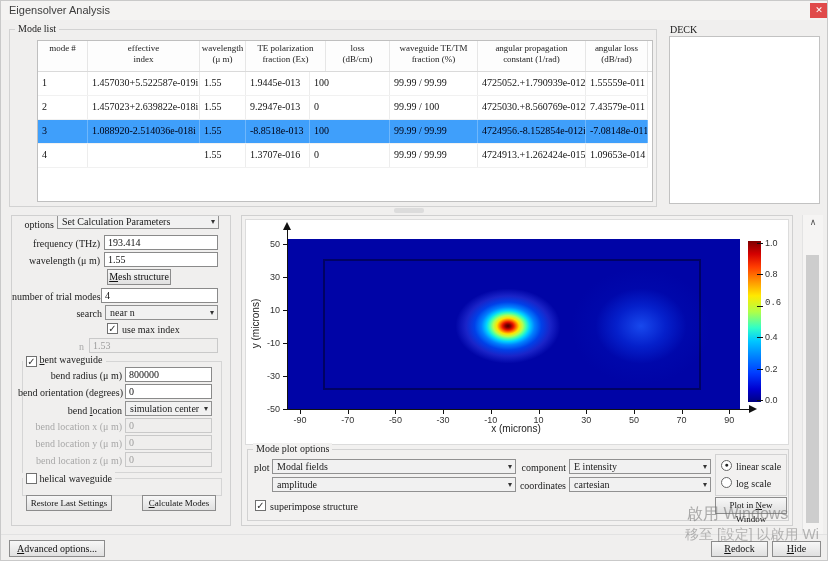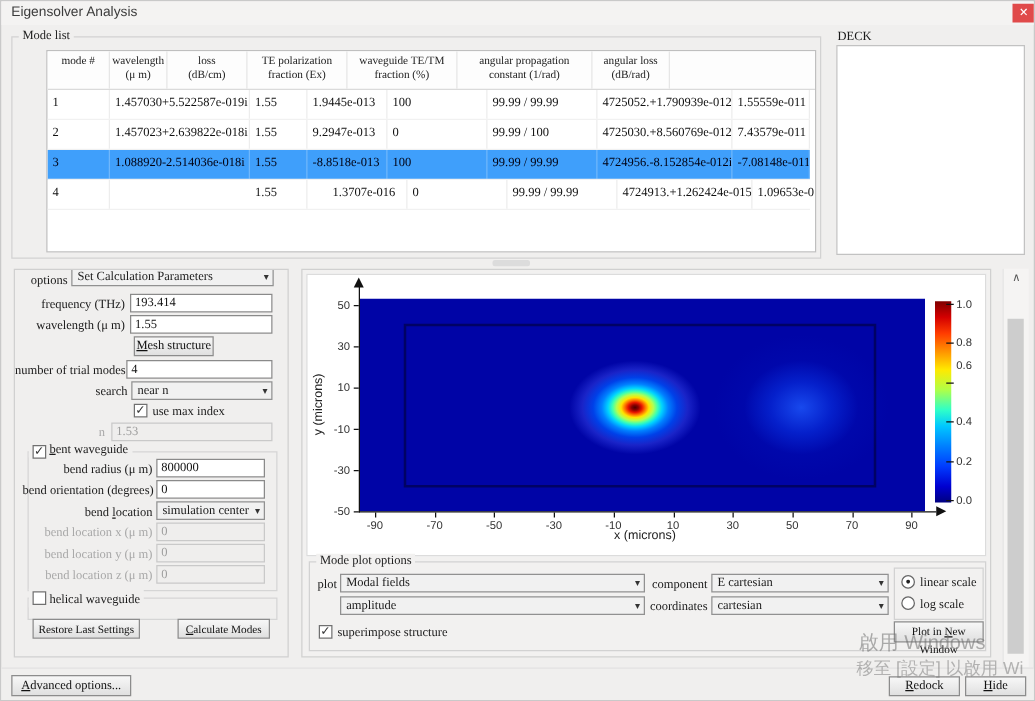--- a/index.html
+++ b/index.html
@@ -96,26 +96,28 @@
 <div class="titlebar">
   <span class="title">Eigensolver Analysis</span>
   <span class="closebtn"><span>✕</span></span>
 </div>
 
 <div class="groupbox" style="left:8px;top:28px;width:646px;height:176px">
   <span class="gb-label">Mode list</span>
   <div class="table-wrap">
     <div class="thead">
         <div class="hcell" style="width: 50px;">mode #</div>
+        <div class="hcell" style="width: 112px;">effective
+index</div>
         <div class="hcell" style="width: 46px;">wavelength
 (μ m)</div>
+        <div class="hcell" style="width: 80px;">TE polarization
+fraction (Ex)</div>
         <div class="hcell" style="width: 64px;">loss
 (dB/cm)</div>
-        <div class="hcell" style="width: 80px;">TE polarization
-fraction (Ex)</div>
         <div class="hcell" style="width: 88px;">waveguide TE/TM
 fraction (%)</div>
         <div class="hcell" style="width: 108px;">angular propagation
 constant (1/rad)</div>
         <div class="hcell" style="width: 62px;">angular loss
 (dB/rad)</div>
       </div>
     <div>
         <div class="trow">
           <div class="tcell" style="width: 50px;">1</div>
@@ -144,21 +146,21 @@
           <div class="tcell" style="width: 64px;">-8.8518e-013</div>
           <div class="tcell" style="width: 80px;">100</div>
           <div class="tcell" style="width: 88px;">99.99 / 99.99</div>
           <div class="tcell" style="width: 108px;">4724956.-8.152854e-012i</div>
           <div class="tcell" style="width: 62px;">-7.08148e-011</div>
         </div>
         <div class="trow">
           <div class="tcell" style="width: 50px;">4</div>
           <div class="tcell" style="width: 112px; margin-top: 44px;">1.456987+3.892846e-022i</div>
           <div class="tcell" style="width: 46px;">1.55</div>
-          <div class="tcell" style="width: 64px; margin-left: 16px;">1.3707e-016</div>
+          <div class="tcell" style="width: 64px;">1.3707e-016</div>
           <div class="tcell" style="width: 80px;">0</div>
           <div class="tcell" style="width: 88px;">99.99 / 99.99</div>
           <div class="tcell" style="width: 108px;">4724913.+1.262424e-015i</div>
           <div class="tcell" style="width: 62px;">1.09653e-014</div>
         </div>
       </div>
   </div>
 </div>
 
 <span class="deck-label">DECK</span>
@@ -279,40 +281,40 @@
       <div class="ticklabel" style="left: 8px; top: 117.7px; width: 26px; text-align: right;">-10</div>
       <div class="tickmark" style="left: 37px; top: 155.6px; width: 4px; height: 1px;"></div>
       <div class="ticklabel" style="left: 8px; top: 150.6px; width: 26px; text-align: right;">-30</div>
       <div class="tickmark" style="left: 37px; top: 188.5px; width: 4px; height: 1px;"></div>
       <div class="ticklabel" style="left: 8px; top: 183.5px; width: 26px; text-align: right;">-50</div>
       <div class="tickmark" style="left: 511px; top: 23px; width: 6px; height: 1px;"></div>
       <div class="ticklabel" style="left: 519px; top: 18px; width: 22px; text-align: left;">1.0</div>
       <div class="tickmark" style="left: 511px; top: 54.4px; width: 6px; height: 1px;"></div>
       <div class="ticklabel" style="left: 519px; top: 49.4px; width: 22px; text-align: left;">0.8</div>
       <div class="tickmark" style="left: 511px; top: 85.8px; width: 6px; height: 1px;"></div>
-      <div class="ticklabel" style="left: 519px; top: 67px; width: 22px; text-align: left;">0.6</div>
+      <div class="ticklabel" style="left: 519px; top: 78px; width: 22px; text-align: left; font-family: Liberation Mono, monospace;">0.6</div>
       <div class="tickmark" style="left: 511px; top: 117.2px; width: 6px; height: 1px;"></div>
       <div class="ticklabel" style="left: 519px; top: 112.2px; width: 22px; text-align: left;">0.4</div>
       <div class="tickmark" style="left: 511px; top: 148.6px; width: 6px; height: 1px;"></div>
       <div class="ticklabel" style="left: 519px; top: 143.6px; width: 22px; text-align: left;">0.2</div>
       <div class="tickmark" style="left: 511px; top: 180px; width: 6px; height: 1px;"></div>
       <div class="ticklabel" style="left: 519px; top: 175px; width: 22px; text-align: left;">0.0</div>
     </div>
 
   <div class="mpo">
     <span class="gb-label">Mode plot options</span>
 
     <span class="flabel l" style="left:6px;top:11px">plot</span>
     <div class="dd" style="left:24px;top:9px;width:244px">
       <span>Modal fields</span>
       <span class="dd-arrow">▾</span>
     </div>
     <span class="flabel" style="left:272px;top:11px;width:46px">component</span>
     <div class="dd" style="left:321px;top:9px;width:142px">
-      <span>E cartesian</span>
+      <span>E intensity</span>
       <span class="dd-arrow">▾</span>
     </div>
 
     <div class="dd" style="left:24px;top:27px;width:244px">
       <span>amplitude</span>
       <span class="dd-arrow">▾</span>
     </div>
     <span class="flabel" style="left:264px;top:29px;width:54px">coordinates</span>
     <div class="dd" style="left:321px;top:27px;width:142px">
       <span>cartesian</span>

